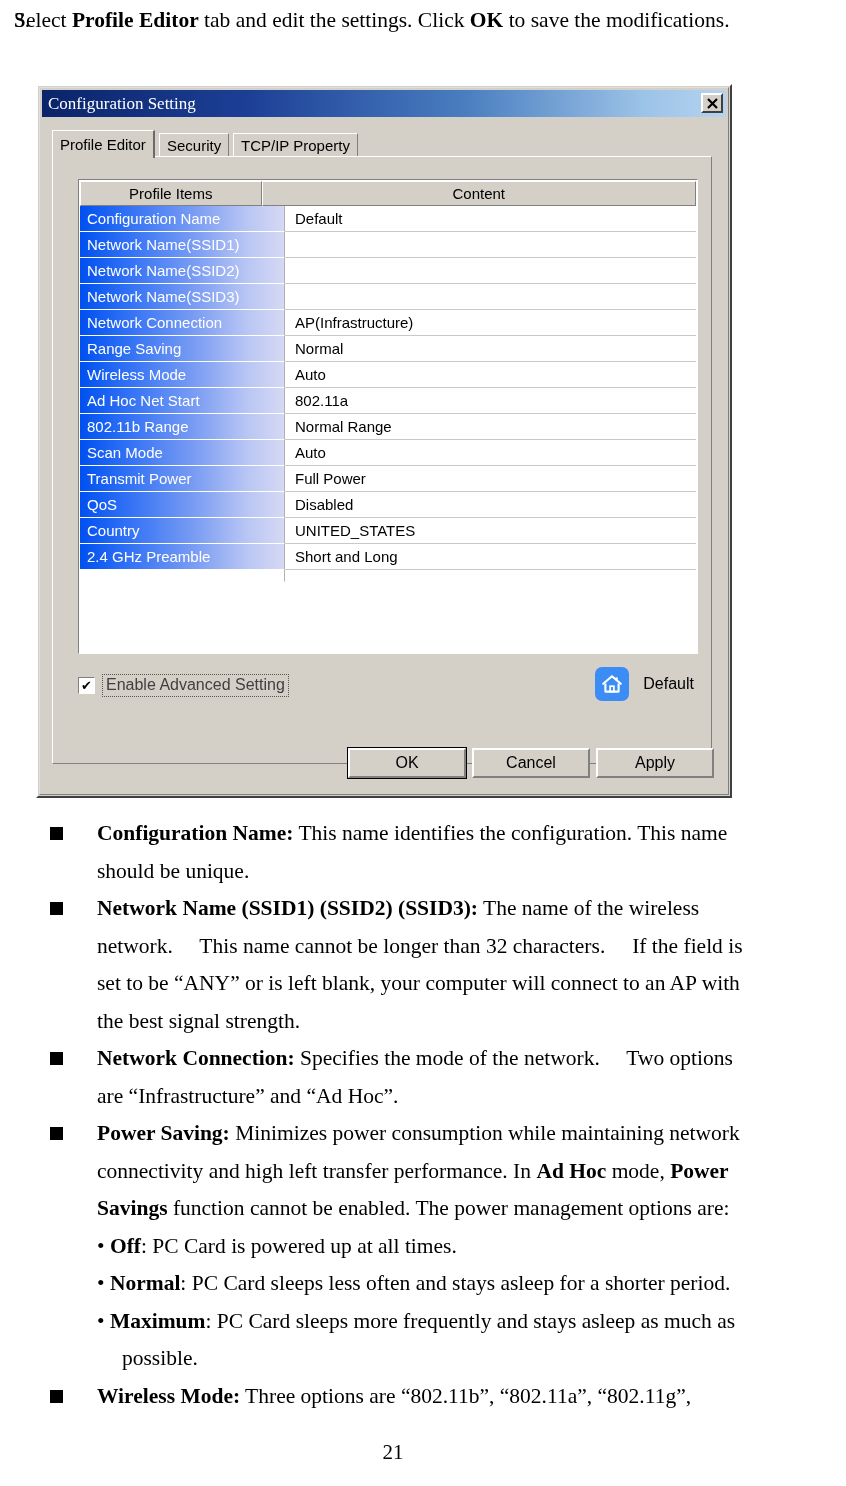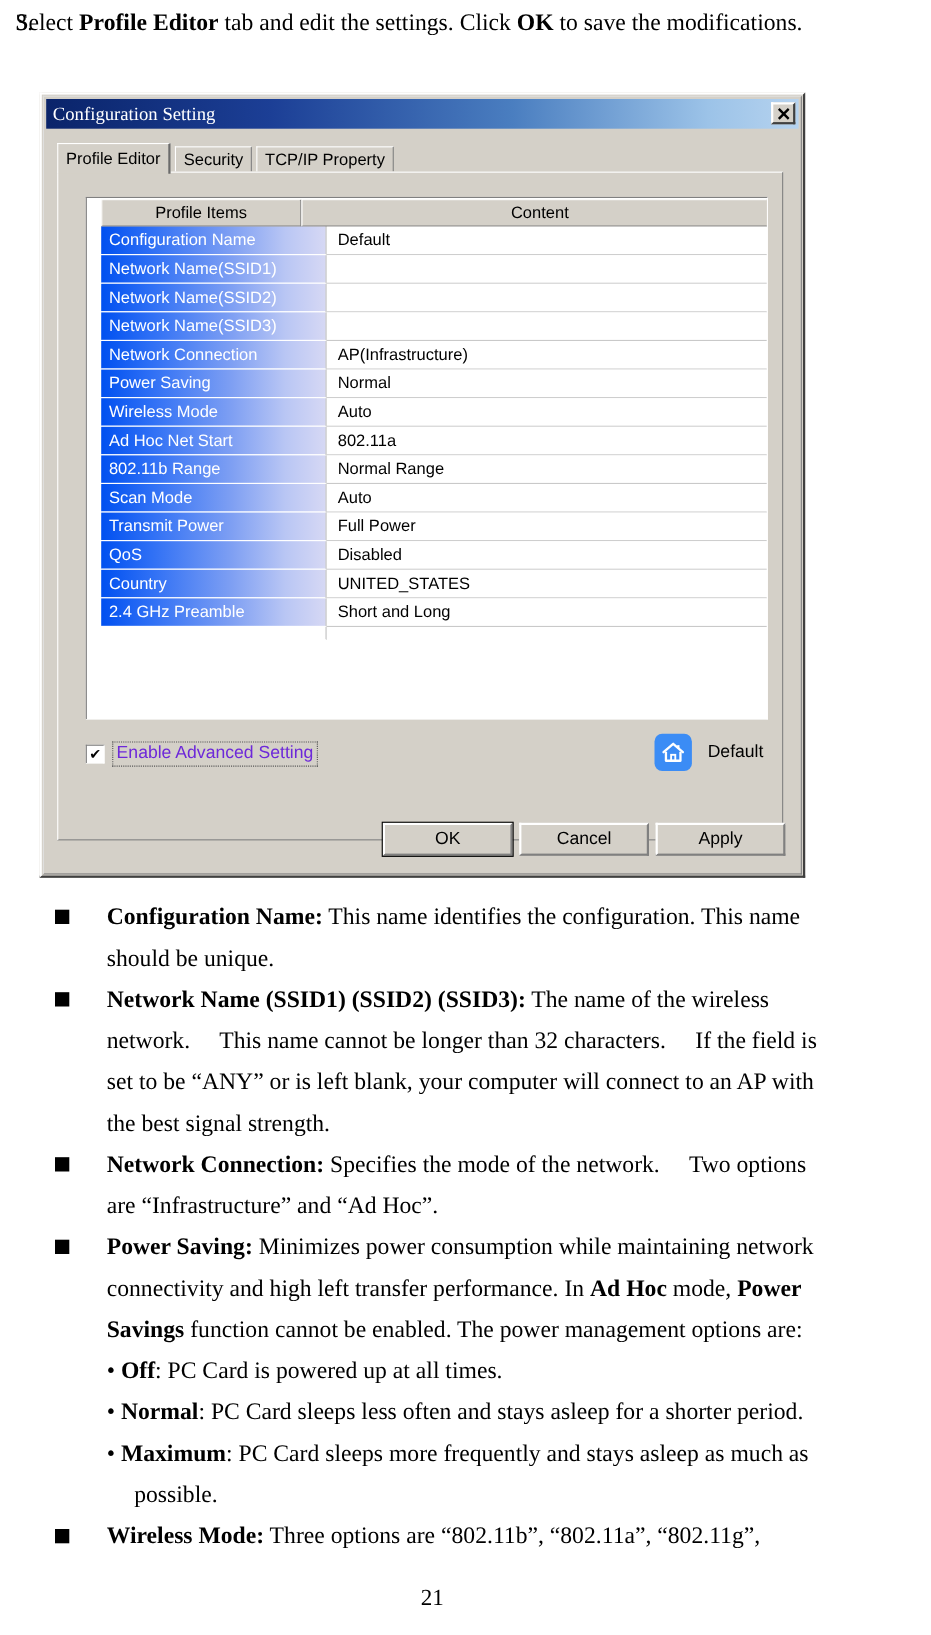--- a/index.html
+++ b/index.html
@@ -170,21 +170,20 @@
     border-right: 1px solid #ffffff;
     border-bottom: 1px solid #ffffff;
     box-sizing: border-box;
     overflow: hidden;
   }
   .grid {
     position: absolute;
     left: 1px;
     top: 1px;
     width: 616px;
-    margin-left: 12px;
   }
   .grid-head {
     display: flex;
     height: 25px;
     background: #d4d0c8;
   }
   .hcell {
     background: #d4d0c8;
     border-top: 1px solid #ffffff;
     border-left: 1px solid #ffffff;
@@ -259,21 +258,21 @@
     justify-content: center;
     font-size: 13px;
     line-height: 1;
     color: #000;
     cursor: pointer;
     flex: none;
   }
   .chk-label {
     margin-left: 7px;
     font-size: 16px;
-    color: #6d28d9;
+    color: #404040;
     border: 1px dotted #555;
     padding: 1px 3px 2px 3px;
     white-space: nowrap;
   }
   .default-group {
     position: absolute;
     right: 4px;
     top: 2px;
     display: flex;
     align-items: center;
@@ -414,21 +413,21 @@
               </div>
               <div class="grow">
                 <div class="cell-item">Network Name(SSID3)</div>
                 <div class="cell-content"></div>
               </div>
               <div class="grow">
                 <div class="cell-item">Network Connection</div>
                 <div class="cell-content">AP(Infrastructure)</div>
               </div>
               <div class="grow">
-                <div class="cell-item">Power Saving</div>
+                <div class="cell-item">Range Saving</div>
                 <div class="cell-content">Normal</div>
               </div>
               <div class="grow">
                 <div class="cell-item">Wireless Mode</div>
                 <div class="cell-content">Auto</div>
               </div>
               <div class="grow">
                 <div class="cell-item">Ad Hoc Net Start</div>
                 <div class="cell-content">802.11a</div>
               </div>

